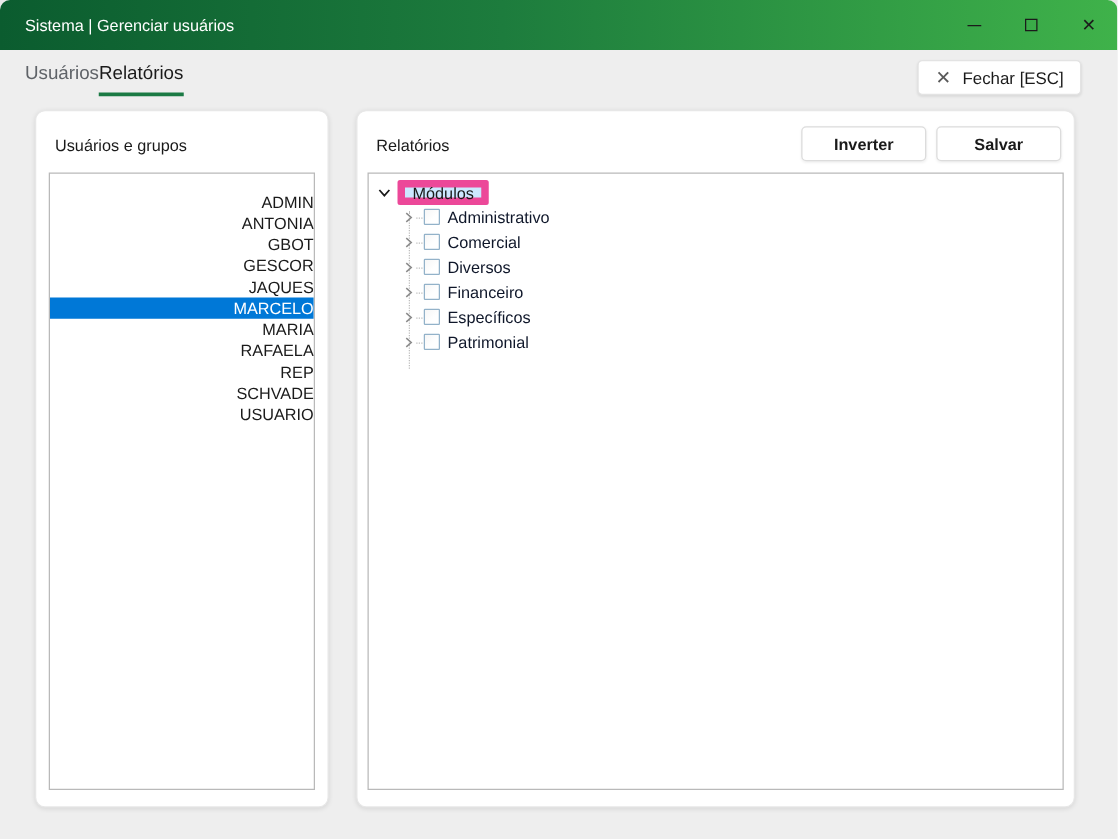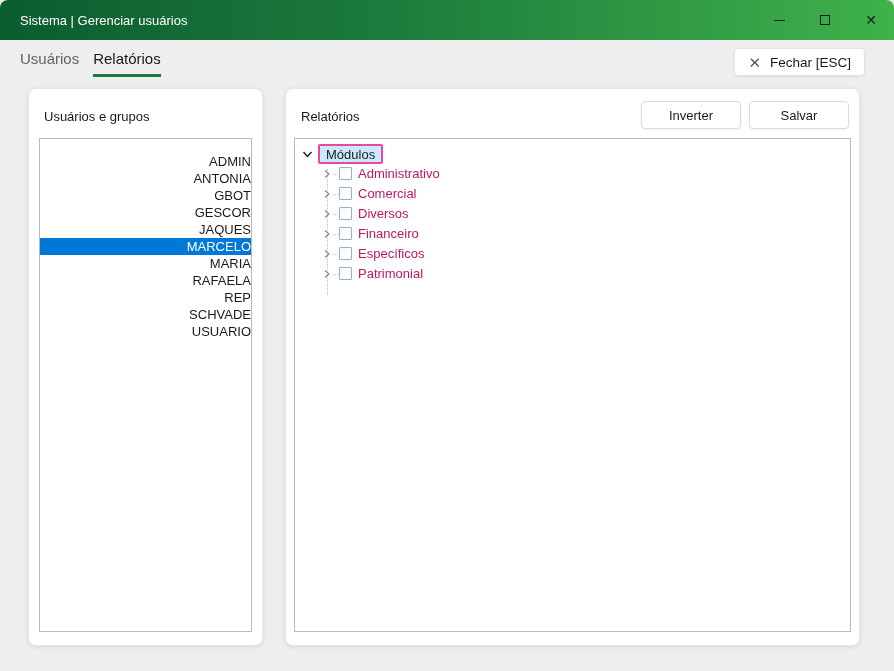--- a/index.html
+++ b/index.html
@@ -15,21 +15,21 @@
     background:linear-gradient(90deg,#0b5c2f 0%,#1d7c3d 45%,#3fb24a 100%);
     display:flex; align-items:center;
   }
   .titlebar-text { color:#ffffff; font-size:13px; margin-left:20px; }
   .win-controls { position:absolute; right:0; top:0; height:40px; display:flex; }
   .win-btn { width:46px; height:40px; display:flex; align-items:center; justify-content:center; cursor:pointer; }
   .glyph-min { width:11px; height:0; border-top:1.4px solid #1b1b1b; }
   .glyph-max { width:10px; height:10px; border:1.4px solid #1b1b1b; }
   .glyph-close { font-size:14px; color:#1b1b1b; line-height:1; }
   
-  .tabbar { position:absolute; left:20px; top:50px; display:flex; gap:14px; }
+  .tabbar { position:absolute; left:20px; top:50px; display:flex; }
   .tab { font-size:15px; padding-bottom:7px; cursor:pointer; color:#5f6368; }
   .tab.active { color:#1a1a1a; border-bottom:3px solid #1b7a44; }
   
   .fechar-btn {
     position:absolute; right:29px; top:48px; height:28px; padding:0 13px;
     background:#ffffff; border:1px solid #e3e3e3; border-radius:4px;
     box-shadow:0 1px 2px rgba(0,0,0,0.08);
     display:flex; align-items:center; gap:9px; cursor:pointer;
   }
   .fechar-x { color:#5a5a5a; font-size:15px; line-height:1; }
@@ -53,49 +53,50 @@
     color:#1a1a1a; cursor:default; white-space:nowrap;
   }
   .list-item.selected { background:#0078d7; color:#ffffff; }
   
   .panel-btn {
     position:absolute; top:12px; width:100px; height:28px;
     background:#ffffff; border:1px solid #dcdcdc; border-radius:4px;
     box-shadow:0 1px 2px rgba(0,0,0,0.06);
     font-size:13px; color:#1a1a1a; display:flex; align-items:center; justify-content:center;
     cursor:pointer;
+    font-weight:bold;
   }
   .btn-invert { right:118px; }
   .btn-save   { right:10px; }
   
   .treebox {
     position:absolute; left:8px; right:8px; top:49px; bottom:13px;
     border:1px solid #b9b9b9; background:#ffffff; overflow:hidden;
   }
   .tree-root-row { position:absolute; left:0; top:5px; height:20px; width:100%; }
   .root-chev { position:absolute; left:7px; top:5px; width:11px; height:11px; }
   .root-chip {
     position:absolute; left:23px; top:0; height:20px; padding:0 6px;
-    background:#cce8ff; border:2px solid #ec4899; border-radius:2px;
+    background:#cce8ff; border:6px solid #ec4899; border-radius:2px;
     font-size:13px; color:#1a1a1a; display:flex; align-items:center; cursor:pointer;
   }
   .tree-children { position:absolute; left:0; top:25px; width:100%; }
   .vguide {
     position:absolute; left:32px; top:30px; height:126px; width:0;
     border-left:1px dotted #bdbdbd;
   }
   .tree-row { position:relative; height:20px; width:100%; cursor:pointer; }
   .tw-chev { position:absolute; left:28px; top:5px; width:8px; height:10px; }
   .hdots { position:absolute; left:38px; top:10px; width:5px; border-top:1px dotted #bdbdbd; }
   .tw-check {
     position:absolute; left:44px; top:3px; width:13px; height:13px;
     background:linear-gradient(135deg,#f6f6f6 0%,#ffffff 60%);
     border:1px solid #93b2c9; border-radius:1px;
   }
-  .tw-label { position:absolute; left:63px; top:2px; font-size:13px; color:#be185d; white-space:nowrap; }
+  .tw-label { position:absolute; left:63px; top:2px; font-size:13px; color:#0f172a; white-space:nowrap; }
 </style>
 </head>
 <body>
 
 <div class="window">
 
   <div class="titlebar">
     <span class="titlebar-text">Sistema | Gerenciar usuários</span>
     <div class="win-controls">
       <div class="win-btn">

